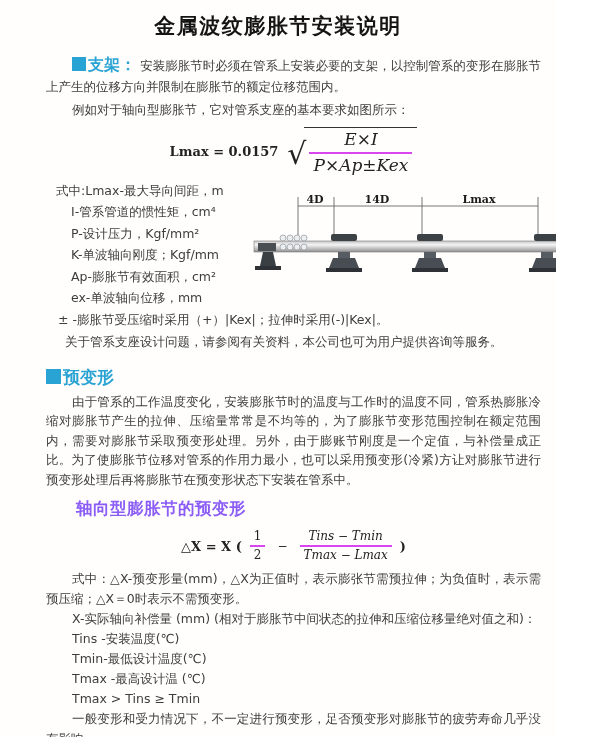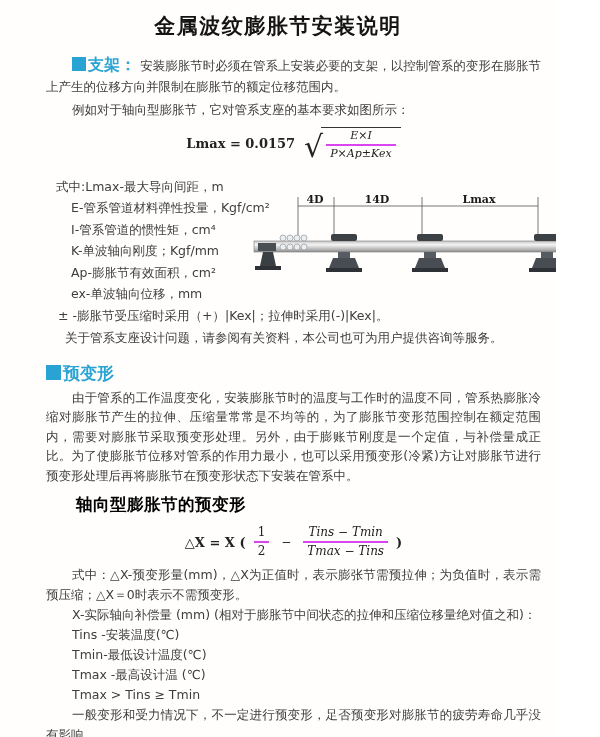--- a/index.html
+++ b/index.html
@@ -24,43 +24,43 @@
 
   
   .formula{
     text-align:center;font-family:"DejaVu Serif","Liberation Serif",serif;color:#222;
   }
   .f1{margin:7px 0 4px;}
   .f-pre{font-weight:bold;font-size:13px;vertical-align:middle;}
   .sqrt{display:inline-flex;align-items:center;margin-left:5px;vertical-align:middle;}
   .sqrt-glyph{font-size:30px;line-height:0.9;font-weight:normal;transform:translateY(2px);}
   .sqrt-body{border-top:1.5px solid #333;padding:1px 5px 0;margin-left:-2px;}
-  .frac{display:inline-block;text-align:center;vertical-align:middle;font-size:11px;line-height:1.25;}
+  .frac{display:inline-block;text-align:center;vertical-align:middle;font-size:17px;line-height:1.25;}
   .frac .fr-top{display:block;padding:0 4px 1px;}
   .frac .fr-bot{display:block;border-top:2px solid #d946ef;padding:1px 4px 0;}
   .it{font-style:italic;}
 
   
-  .defs{margin-top:15px;}
+  .defs{margin-top:4px;}
   .def-line{line-height:21.5px;padding-left:25px;}
   .def-line:first-child{padding-left:10px;}
   .def-line:last-child{padding-left:12px;}
   .support-note{line-height:21.5px;padding-left:19px;margin-top:1px;}
 
   
   .diagram{position:absolute;left:252px;top:190px;width:336px;height:95px;}
 
   
   .sec2-head{margin-top:13px;}
   .sec2-head .blue-square{width:15px;height:15px;}
   .sec2-label{color:#29a3d4;font-weight:bold;font-size:17px;}
   .pre-para{margin:3px 0 0;line-height:19.5px;text-align:justify;text-indent:26px;}
 
   .sub-title{
-    color:#000000;font-weight:bold;font-size:16.5px;
+    color:#8b5cf6;font-weight:bold;font-size:16.5px;
     padding-left:30px;margin-top:9px;letter-spacing:0.5px;
   }
   .f2{margin:9px 0 6px;}
   .f2 .f-pre,.f2 .f-post{font-weight:bold;font-size:13px;vertical-align:middle;}
   .f2 .mid{vertical-align:middle;margin:0 4px;font-size:12px;}
   .notes div{line-height:20px;}
   .notes .n-hang{padding-left:26px;}
   .notes .n-indent{text-indent:26px;text-align:justify;}
 
   svg text{font-family:"DejaVu Serif","Liberation Serif",serif;font-weight:bold;font-size:11px;fill:#1c1c1c;}
@@ -84,43 +84,43 @@
           <span class="frac it">
             <span class="fr-top">E×I</span>
             <span class="fr-bot">P×Ap±Kex</span>
           </span>
         </span>
       </span>
     </div>
 
     <div class="defs">
       <div class="def-line">式中:Lmax-最大导向间距，m</div>
-      <div class="def-line">E-管系管道材料弹性投量，Kgf/cm²</div>
       <div class="def-line">I-管系管道的惯性矩，cm⁴</div>
+      <div class="def-line">P-设计压力，Kgf/mm²</div>
       <div class="def-line">K-单波轴向刚度；Kgf/mm</div>
       <div class="def-line">Ap-膨胀节有效面积，cm²</div>
       <div class="def-line">ex-单波轴向位移，mm</div>
       <div class="def-line">± -膨胀节受压缩时采用（+）|Kex|；拉伸时采用(-)|Kex|。</div>
     </div>
     <div class="support-note">关于管系支座设计问题，请参阅有关资料，本公司也可为用户提供咨询等服务。</div>
 
     <div class="sec2-head"><span class="blue-square"></span><span class="sec2-label">预变形</span></div>
     <p class="pre-para">由于管系的工作温度变化，安装膨胀节时的温度与工作时的温度不同，管系热膨胀冷缩对膨胀节产生的拉伸、压缩量常常是不均等的，为了膨胀节变形范围控制在额定范围内，需要对膨胀节采取预变形处理。另外，由于膨账节刚度是一个定值，与补偿量成正比。为了使膨胀节位移对管系的作用力最小，也可以采用预变形(冷紧)方让对膨胀节进行预变形处理后再将膨胀节在预变形状态下安装在管系中。</p>
 
     <div class="sub-title">轴向型膨胀节的预变形</div>
     <div class="formula f2">
       <span class="f-pre">△X = X (</span>
       <span class="frac mid">
         <span class="fr-top">1</span>
         <span class="fr-bot">2</span>
       </span>
       <span class="mid">−</span>
       <span class="frac mid it">
         <span class="fr-top">Tins − Tmin</span>
-        <span class="fr-bot">Tmax − Tins</span>
+        <span class="fr-bot">Tmax − Lmax</span>
       </span>
       <span class="f-post f-pre">)</span>
     </div>
     <div class="notes">
       <div class="n-indent">式中：△X-预变形量(mm)，△X为正值时，表示膨张节需预拉伸；为负值时，表示需预压缩；△X＝0时表示不需预变形。</div>
       <div class="n-hang">X-实际轴向补偿量 (mm) (相对于膨胀节中间状态的拉伸和压缩位移量绝对值之和)：</div>
       <div class="n-hang">Tins -安装温度(℃)</div>
       <div class="n-hang">Tmin-最低设计温度(℃)</div>
       <div class="n-hang">Tmax -最高设计温  (℃)</div>
       <div class="n-hang">Tmax &gt; Tins ≥ Tmin</div>

